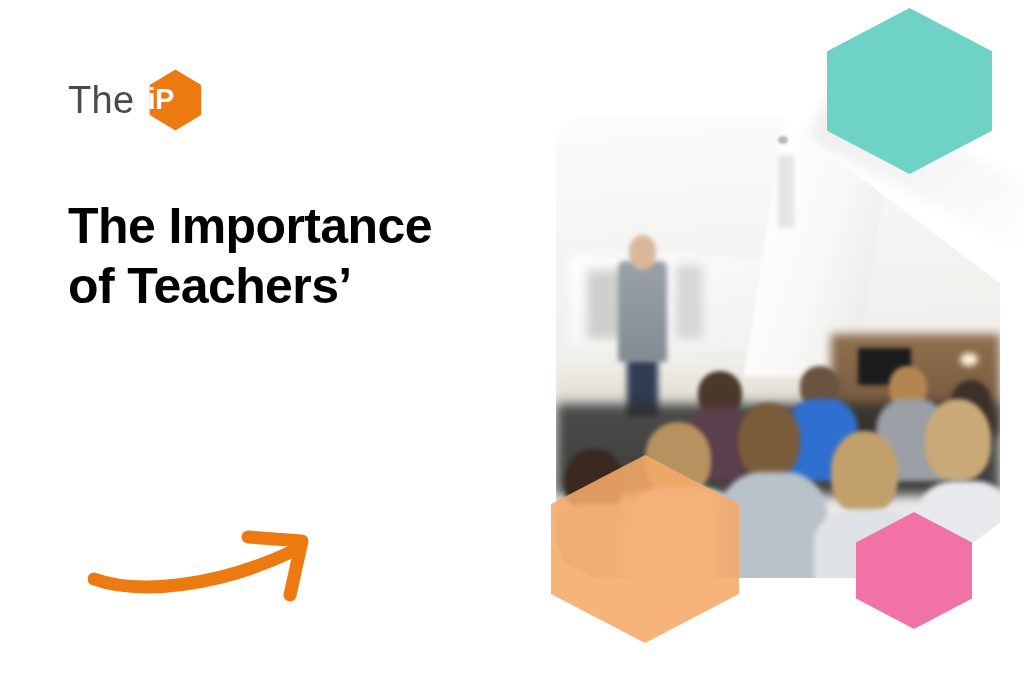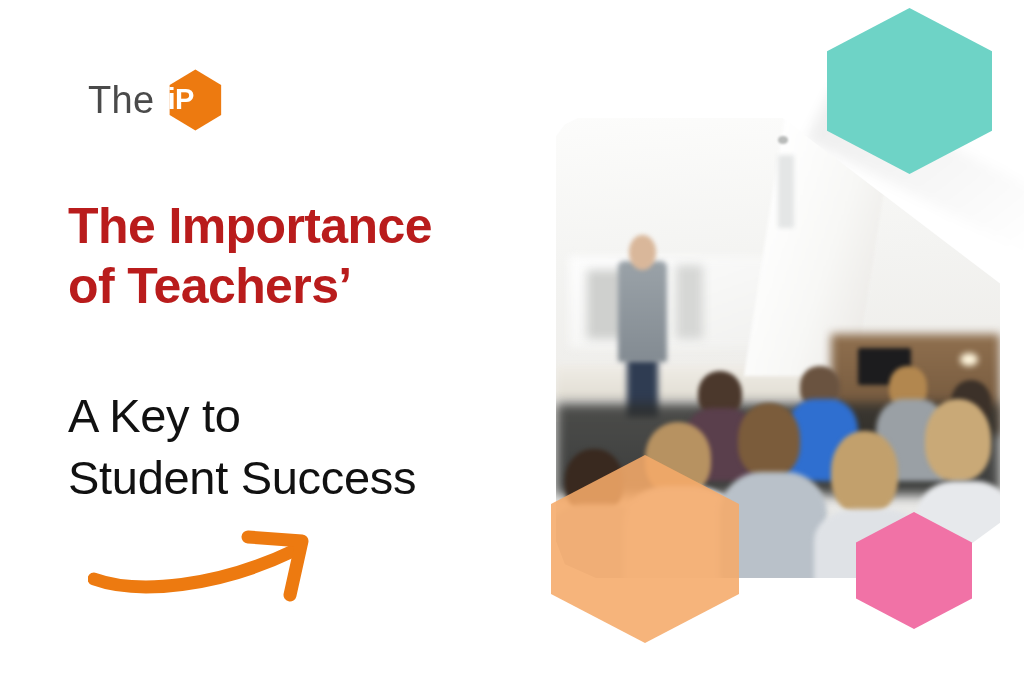--- a/index.html
+++ b/index.html
@@ -20,21 +20,20 @@
     overflow:hidden;
   }
 
   
   #logo {
     position:absolute;
     left:68px; top:72px;
     display:flex;
     align-items:center;
     height:56px;
-    margin-left:20px;
   }
   #logo-the {
     font-size:38px;
     font-weight:300;
     color:#4a4a4a;
     letter-spacing:0.3px;
     line-height:1;
   }
   #logo-hex {
     position:relative;
@@ -72,21 +71,21 @@
   
   #headline {
     position:absolute;
     left:68px;
     top:196px;
     width:470px;
   }
   .head-line {
     font-size:50px;
     font-weight:bold;
-    color:#b91c1c;
+    color:#000000;
     line-height:1.20;
     letter-spacing:-0.6px;
     white-space:nowrap;
   }
   #subhead {
     position:absolute;
     left:68px;
     top:385px;
     width:470px;
   }
@@ -310,23 +309,19 @@
       <span class="hexshape"></span>
       <span id="logo-ip">iP</span>
     </span>
   </div>
 
   <div id="headline">
     <div class="head-line">The Importance</div>
     <div class="head-line">of Teachers’</div>
   </div>
 
-  <div id="subhead">
-    <div class="sub-line">A Key to</div>
-    <div class="sub-line">Student Success</div>
-  </div>
 
   <svg id="arrow" viewBox="0 0 270 85">
     <path d="M6 58 C 50 74, 130 66, 205 30" fill="none" stroke="#ED7A10" stroke-width="13" stroke-linecap="round"></path>
     <path d="M160 16 L 214 20 L 202 74" fill="none" stroke="#ED7A10" stroke-width="13" stroke-linecap="round" stroke-linejoin="round"></path>
   </svg>
 
 </div>
 
 </body></html>

